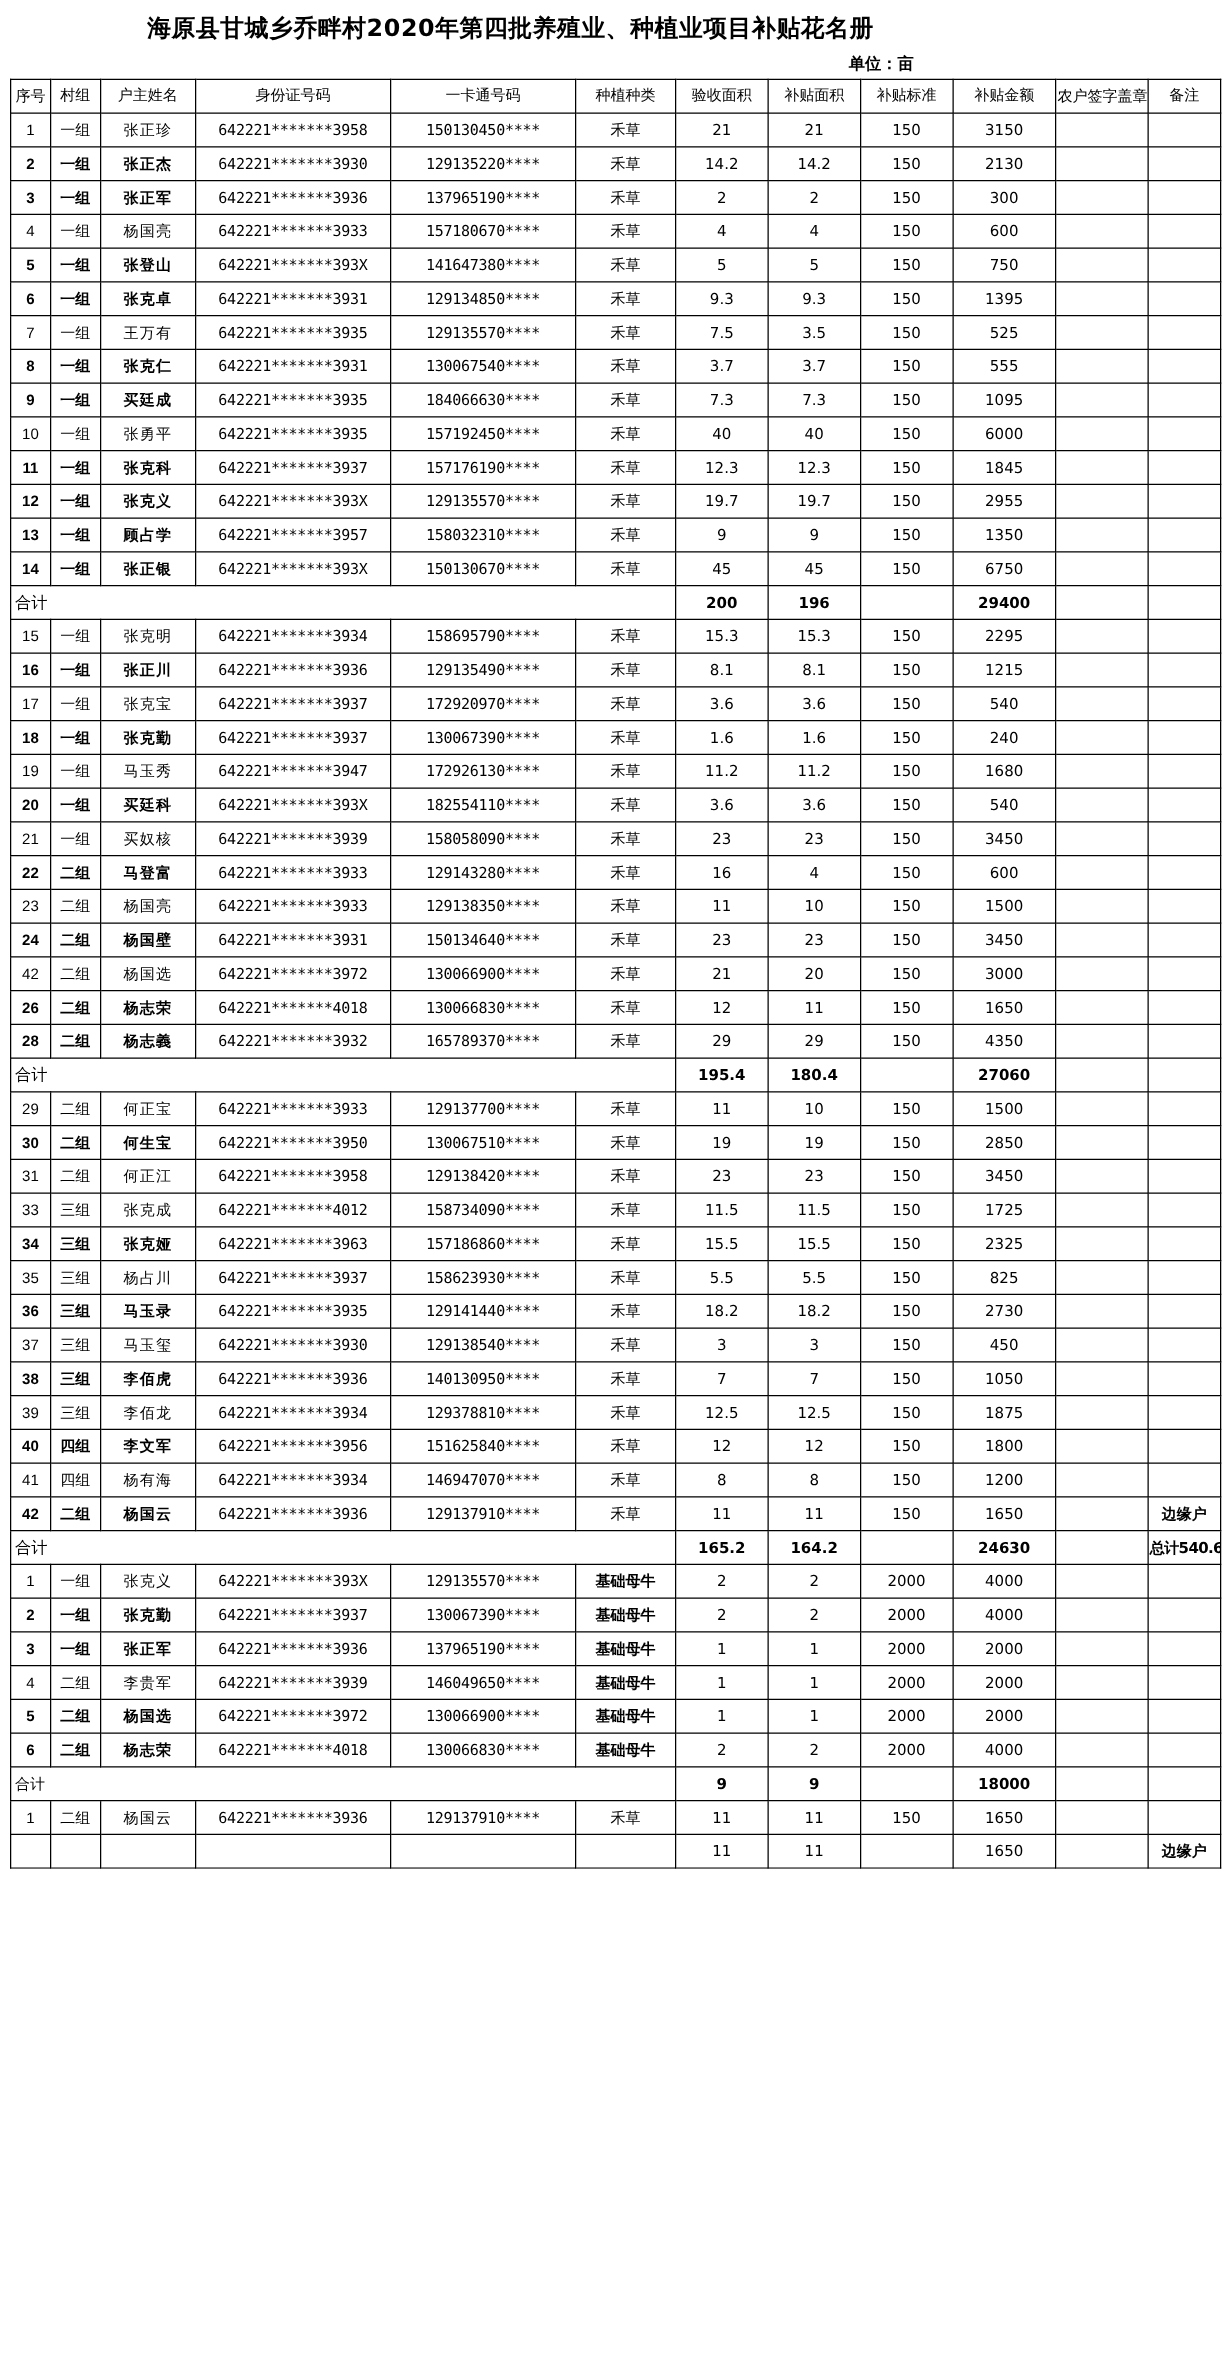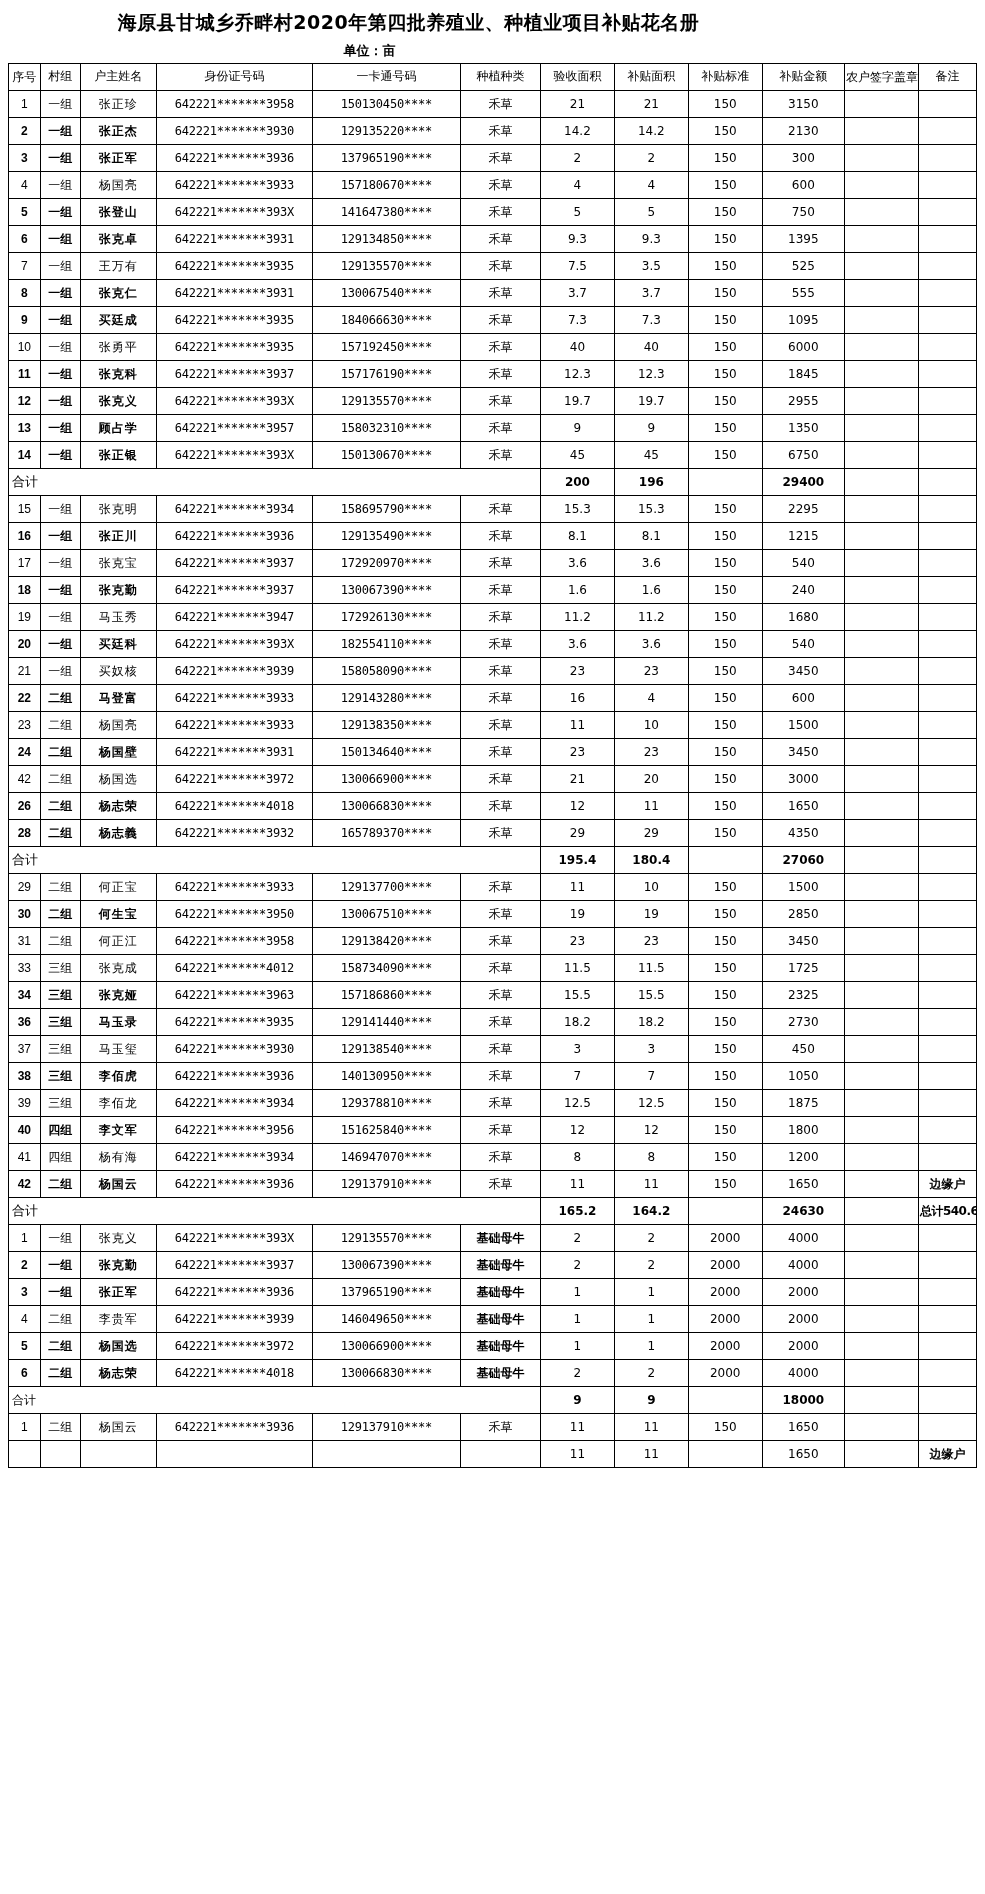--- a/index.html
+++ b/index.html
@@ -19,21 +19,21 @@
   }
   .doc-title {
     text-align: center;
     font-size: 19px;
     font-weight: bold;
     letter-spacing: 0.5px;
     margin: 4px 0 6px 0;
     font-family: "DejaVu Sans", sans-serif;
   }
   .unit-line {
-    text-align: center;
+    text-align: right;
     font-size: 13px;
     font-weight: bold;
     padding-right: 78px;
     margin-bottom: 3px;
   }
   table.roster {
     border-collapse: collapse;
     width: 969px;
     table-layout: fixed;
   }
@@ -616,20 +616,34 @@
           <td class="cardnum">157186860****</td>
           <td class="crop">禾草</td>
           <td class="num">15.5</td>
           <td class="num">15.5</td>
           <td class="num">150</td>
           <td class="num">2325</td>
           <td></td>
           <td class="note-bold"></td>
         </tr>
         <tr>
+          <td>35</td>
+          <td>三组</td>
+          <td class="name-cell">杨占川</td>
+          <td class="idnum">642221*******3937</td>
+          <td class="cardnum">158623930****</td>
+          <td class="crop">禾草</td>
+          <td class="num">5.5</td>
+          <td class="num">5.5</td>
+          <td class="num">150</td>
+          <td class="num">825</td>
+          <td></td>
+          <td class="note-bold"></td>
+        </tr>
+        <tr>
           <td class="bold-row-seq">36</td>
           <td class="bold-row-group">三组</td>
           <td class="name-cell bold-name">马玉录</td>
           <td class="idnum">642221*******3935</td>
           <td class="cardnum">129141440****</td>
           <td class="crop">禾草</td>
           <td class="num">18.2</td>
           <td class="num">18.2</td>
           <td class="num">150</td>
           <td class="num">2730</td>

